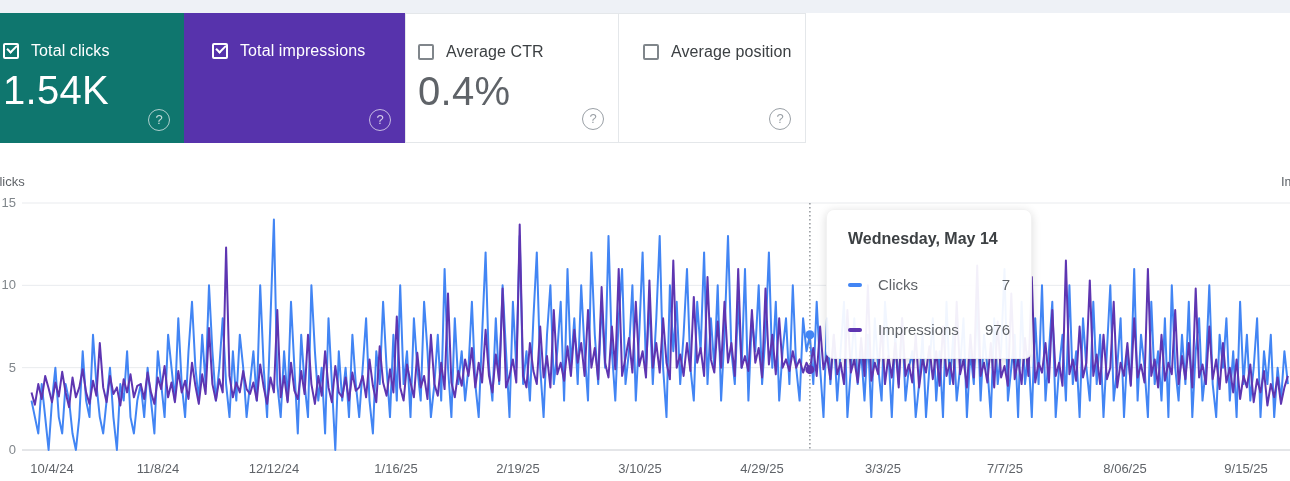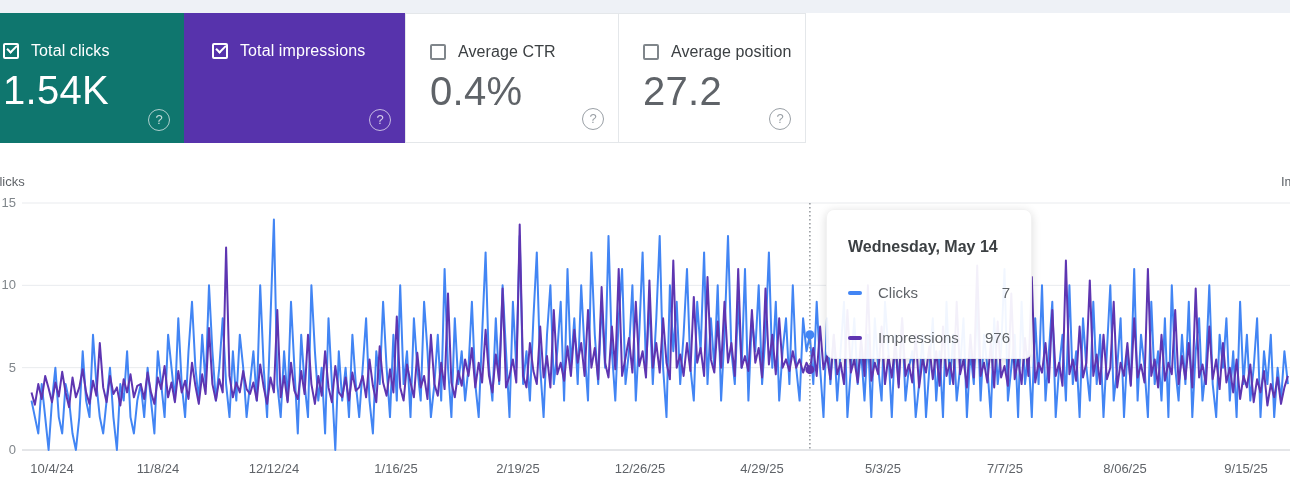--- a/index.html
+++ b/index.html
@@ -30,21 +30,21 @@
   #chart{position:absolute;left:0;top:150px;width:1290px;height:331px;}
   .axis-title{position:absolute;top:24px;font-size:13px;color:#5f6368;white-space:nowrap;}
   .ytick{position:absolute;width:22px;text-align:right;font-size:13px;color:#80868b;}
   .xtick{position:absolute;top:311px;font-size:13px;color:#5f6368;transform:translateX(-50%);white-space:nowrap;}
   #plot-svg{position:absolute;left:0;top:0;}
 
   
   .tooltip{position:absolute;left:826px;top:209px;width:206px;height:150px;
       background:rgba(255,255,255,.93);border:1px solid rgba(0,0,0,.05);border-radius:8px;
       box-shadow:0 2px 10px rgba(0,0,0,.14);box-sizing:border-box;padding:20px 21px;}
-  .tt-title{font-size:16px;font-weight:bold;color:#3c4043;margin-top:8px;}
+  .tt-title{font-size:16px;font-weight:bold;color:#3c4043;}
   .tt-row{display:flex;align-items:center;margin-top:28px;}
   .tt-swatch{width:14px;height:4px;border-radius:2px;flex:0 0 auto;}
   .tt-label{font-size:15px;color:#5f6368;margin-left:16px;}
   .tt-value{font-size:15px;color:#5f6368;margin-left:auto;}
 </style>
 </head>
 <body>
 
 <div id="app">
   <div class="topstrip"></div>
@@ -59,35 +59,34 @@
   </div>
 
   <div class="card colored" style="left: 184px; width: 221px; padding-left: 28px; background: rgb(87, 51, 172);">
     <div class="card-head">
       <span class="cbx on"></span>
       <span class="card-label">Total impressions</span>
     </div>
     <div class="help">?</div>
   </div>
 
-  <div class="card plain" style="left:405px;width:214px;padding-left:24px;">
+  <div class="card plain" style="left:405px;width:214px;padding-left:12px;">
     <div class="card-head">
       <span class="cbx off"></span>
       <span class="card-label">Average CTR</span>
     </div>
     <div class="card-value">0.4%</div>
     <div class="help">?</div>
   </div>
 
   <div class="card plain" style="left:618px;width:188px;padding-left:24px;">
     <div class="card-head">
       <span class="cbx off"></span>
       <span class="card-label">Average position</span>
     </div>
-    <div class="card-value">27.2</div>
     <div class="help">?</div>
   </div>
 
   <div id="chart">
     <div class="axis-title" style="left:-10px;">Clicks</div>
     <div class="axis-title" style="left:1281px;">Impressions</div>
     <svg id="plot-svg" width="1290" height="331">
         <line x1="22" y1="53.00000000000003" x2="1290" y2="53.00000000000003" stroke="#e9ebee" stroke-width="1"></line>
         <line x1="22" y1="135.33333333333334" x2="1290" y2="135.33333333333334" stroke="#e9ebee" stroke-width="1"></line>
         <line x1="22" y1="217.66666666666669" x2="1290" y2="217.66666666666669" stroke="#e9ebee" stroke-width="1"></line>
@@ -103,23 +102,23 @@
         <div class="ytick" style="left: -6px; top: 127.333px;">10</div>
         <div class="ytick" style="left: -6px; top: 209.667px;">5</div>
         <div class="ytick" style="left: -6px; top: 292px;">0</div>
       </div>
     <div id="xticks">
         <div class="xtick" style="left: 52px;">10/4/24</div>
         <div class="xtick" style="left: 158px;">11/8/24</div>
         <div class="xtick" style="left: 274px;">12/12/24</div>
         <div class="xtick" style="left: 396px;">1/16/25</div>
         <div class="xtick" style="left: 518px;">2/19/25</div>
-        <div class="xtick" style="left: 640px;">12/26/25</div>
+        <div class="xtick" style="left: 640px;">3/10/25</div>
         <div class="xtick" style="left: 762px;">4/29/25</div>
-        <div class="xtick" style="left: 883px;">5/3/25</div>
+        <div class="xtick" style="left: 883px;">3/3/25</div>
         <div class="xtick" style="left: 1005px;">7/7/25</div>
         <div class="xtick" style="left: 1125px;">8/06/25</div>
         <div class="xtick" style="left: 1246px;">9/15/25</div>
       </div>
   </div>
 
   <div class="tooltip">
     <div class="tt-title">Wednesday, May 14</div>
     <div class="tt-row">
       <span class="tt-swatch" id="sw0" style="background: rgb(66, 133, 244);"></span>

